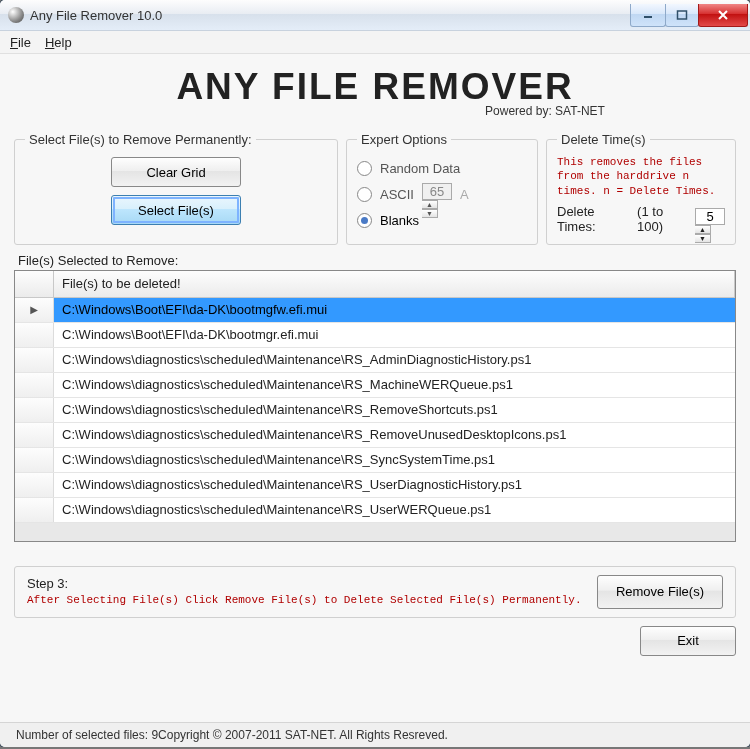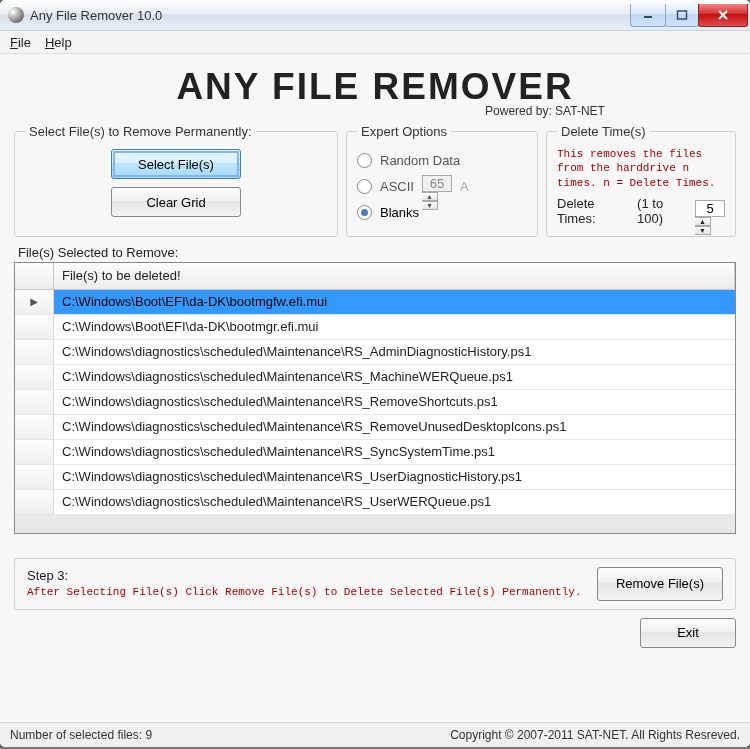--- a/index.html
+++ b/index.html
@@ -40,21 +40,21 @@
 
 
 .client{flex:1;background:var(--win-client);padding:6px 14px 0 14px;display:flex;flex-direction:column;}
 
 
 .logo{text-align:center;margin-top:6px;}
 .logo .big{font-size:37px;letter-spacing:2px;font-weight:900;font-family:"Bauhaus 93","Arial Black",sans-serif;text-transform:uppercase;}
 .logo .sub{font-size:12px;color:#333;margin-left:340px;margin-top:-4px;}
 
 
-.toprow{display:flex;gap:8px;margin-top:6px;}
+.toprow{display:flex;gap:8px;margin-top:14px;}
 fieldset{border:1px solid #d0d0d0;border-radius:3px;padding:8px 10px 10px 10px;margin:0;}
 legend{font-size:13px;color:#333;padding:0 4px;}
 .fs-select{flex:0 0 302px;}
 .fs-expert{flex:0 0 170px;}
 .fs-delete{flex:1;}
 .btn{display:inline-block;min-width:130px;height:30px;border:1px solid #888;border-radius:3px;
   background:linear-gradient(#fefefe,#efefef 45%,#e4e4e4 46%,#f2f2f2);
   font:inherit;cursor:default;padding:0 18px;}
 .btn-focus{outline:2px solid #7eb3ff;outline-offset:-4px;border:1px solid #3c7fb1;
   background:linear-gradient(#eaf6fd,#d9f0fc 45%,#bee6fd 46%,#a7d9f5);}
@@ -88,21 +88,21 @@
 
 .step3{border:1px solid #d0d0d0;border-radius:3px;margin-top:24px;padding:8px 12px;display:flex;gap:14px;align-items:center;}
 .step3 .txt{flex:1;}
 .step3 .t1{margin-bottom:2px;}
 .btn-big{min-width:120px;height:34px;}
 
 .exitrow{display:flex;justify-content:flex-end;margin-top:8px;}
 
 
 .status{height:24px;border-top:1px solid #d5d5d5;background:var(--win-bg);
-  display:flex;align-items:center;padding:0 10px;font-size:12px;color:#333;justify-content:space-between;gap:26px;}
+  display:flex;align-items:center;padding:0 16px;font-size:12px;color:#333;}
 </style>
 </head>
 <body>
 
 <div class="window">
 
   <div class="titlebar">
     <span class="appicon"></span>
     <span class="title">Any File Remover 10.0</span>
     <div class="winbtns">
@@ -134,22 +134,22 @@
     <div class="logo">
       <div class="big">ANY FILE REMOVER</div>
       <div class="sub">Powered by: SAT-NET</div>
     </div>
 
     <div class="toprow">
 
       <fieldset class="fs-select">
         <legend>Select File(s) to Remove Permanently:</legend>
         <div class="bcol">
+          <button class="btn">Clear Grid</button>
           <button class="btn btn-focus">Select File(s)</button>
-          <button class="btn">Clear Grid</button>
         </div>
       </fieldset>
 
       <fieldset class="fs-expert">
         <legend>Expert Options</legend>
         <div class="optrow">
           <span class="radio"></span>
           <span>Random Data</span>
         </div>
         <div class="optrow">

